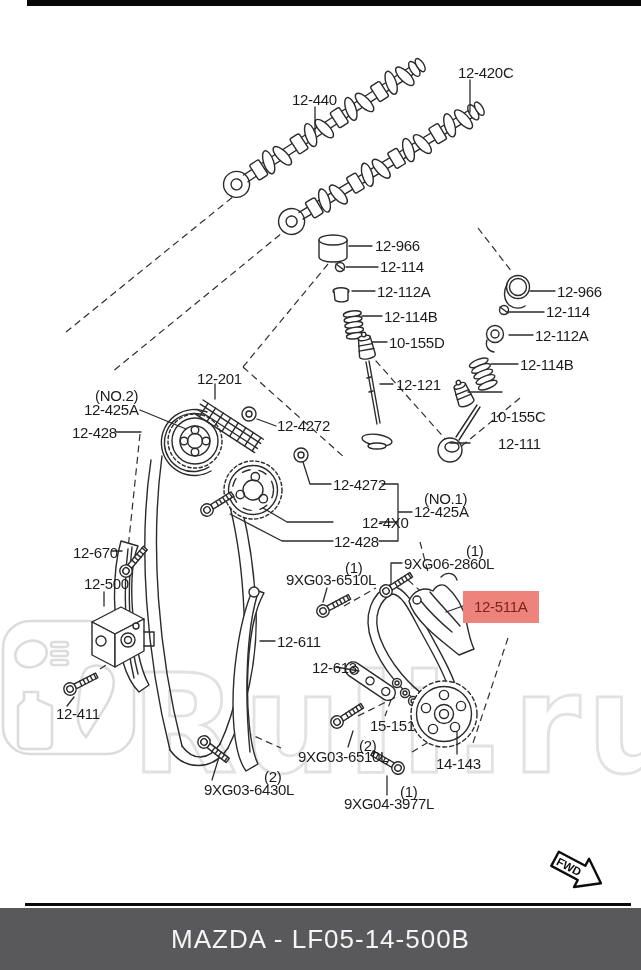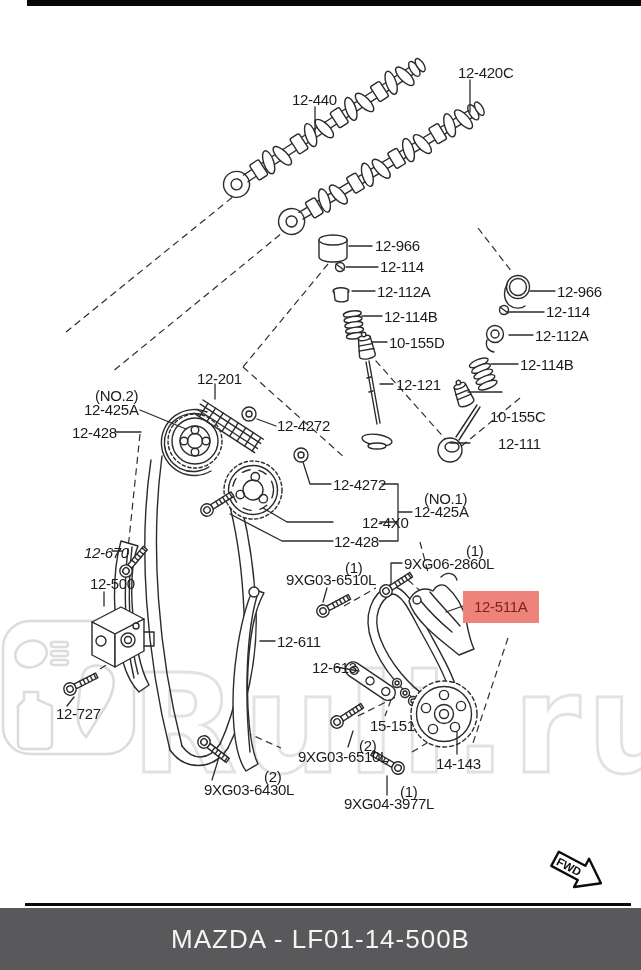--- a/index.html
+++ b/index.html
@@ -332,32 +332,32 @@
       <span class="plabel" style="left: 333px; top: 477px;">12-4272</span>
       <span class="plabel" style="left: 424px; top: 491px;">(NO.1)</span>
       <span class="plabel" style="left: 414px; top: 504px;">12-425A</span>
       <span class="plabel" style="left: 334px; top: 515px; margin-left: 28px;">12-4X0</span>
       <span class="plabel" style="left: 334px; top: 534px;">12-428</span>
       <span class="plabel" style="left: 466px; top: 543px;">(1)</span>
       <span class="plabel" style="left: 404px; top: 556px;">9XG06-2860L</span>
       <span class="plabel" style="left: 345px; top: 560px;">(1)</span>
       <span class="plabel" style="left: 286px; top: 572px;">9XG03-6510L</span>
       <span class="plabel hl" style="left: 463px; top: 591px;">12-511A</span>
-      <span class="plabel" style="left: 84px; top: 545px; font-style: italic;">12-670</span>
-      <span class="plabel" style="left: 84px; top: 576px; margin-left: 6px;">12-500</span>
+      <span class="plabel" style="left: 73px; top: 545px;">12-670</span>
+      <span class="plabel" style="left: 84px; top: 576px;">12-500</span>
       <span class="plabel" style="left: 277px; top: 634px;">12-611</span>
       <span class="plabel" style="left: 312px; top: 660px;">12-613</span>
-      <span class="plabel" style="left: 56px; top: 706px;">12-727</span>
+      <span class="plabel" style="left: 56px; top: 706px;">12-411</span>
       <span class="plabel" style="left: 370px; top: 718px;">15-151</span>
       <span class="plabel" style="left: 359px; top: 738px;">(2)</span>
       <span class="plabel" style="left: 298px; top: 749px;">9XG03-6510L</span>
       <span class="plabel" style="left: 436px; top: 756px;">14-143</span>
       <span class="plabel" style="left: 264px; top: 769px;">(2)</span>
       <span class="plabel" style="left: 204px; top: 782px;">9XG03-6430L</span>
       <span class="plabel" style="left: 400px; top: 784px;">(1)</span>
       <span class="plabel" style="left: 344px; top: 796px;">9XG04-3977L</span>
     </div>
 
   <div id="footline"></div>
   <div id="footer">
-    <span>MAZDA - LF01-14-500B</span>
+    <span>MAZDA - LF05-14-500B</span>
   </div>
 </div>
 
 </body></html>

